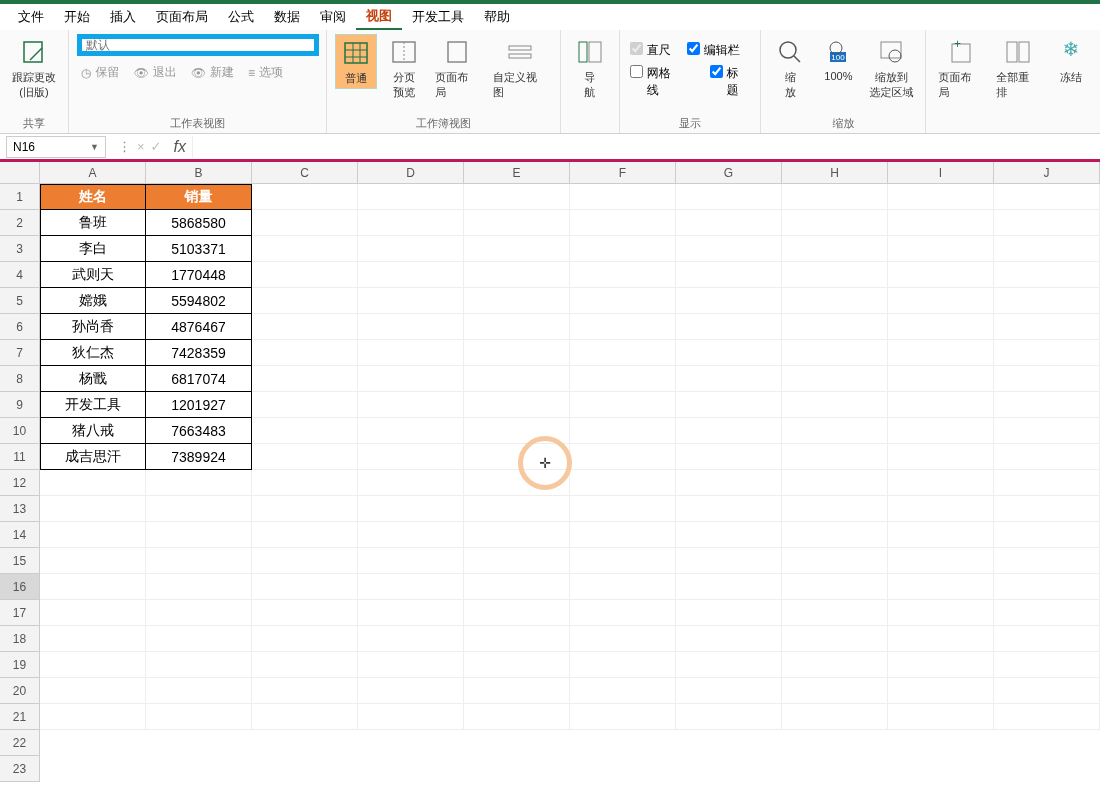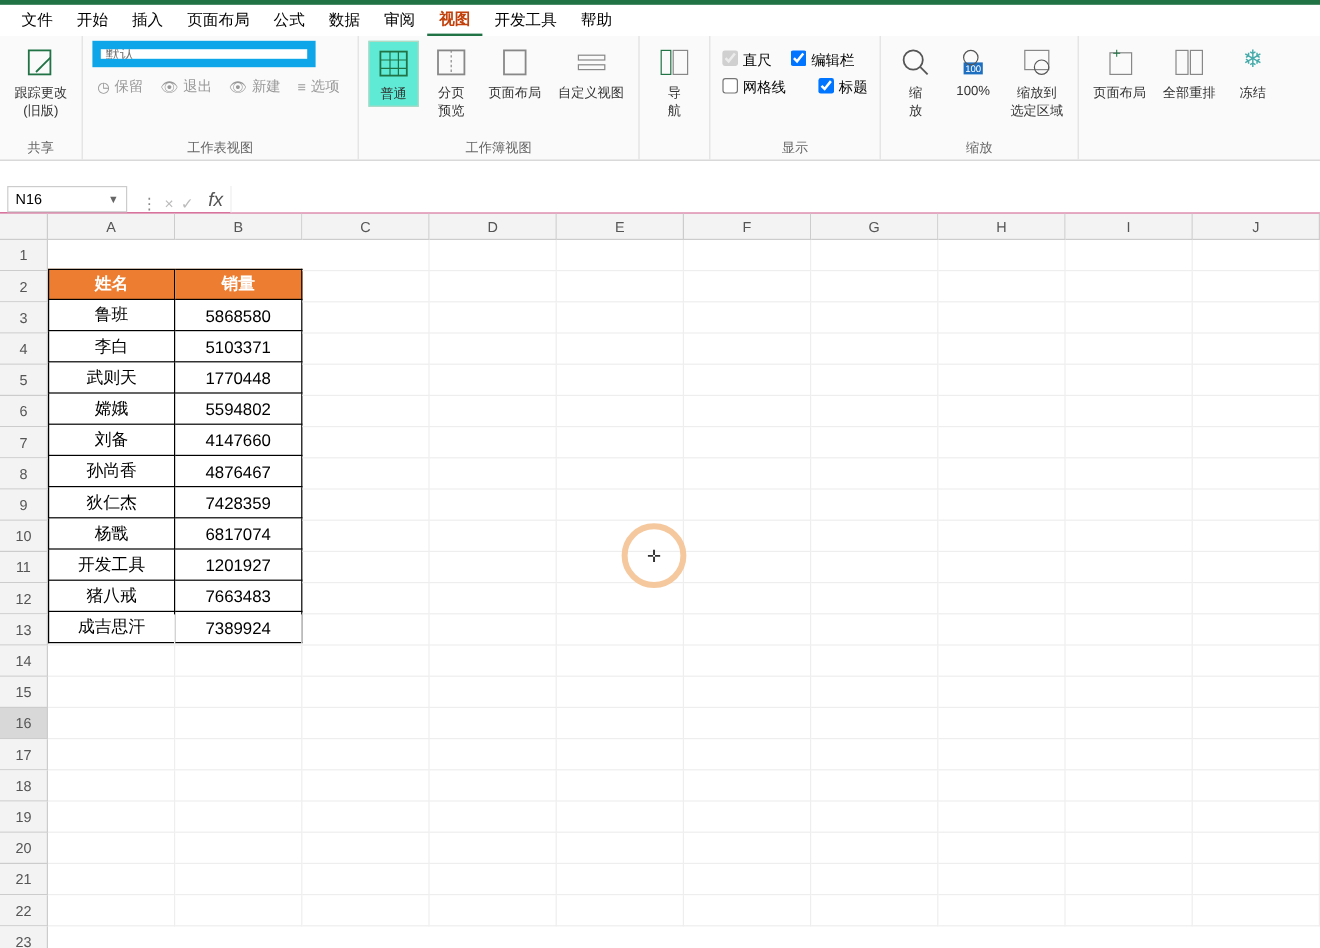--- a/index.html
+++ b/index.html
@@ -10,45 +10,45 @@
 .menubar { display: flex; align-items: center; height: 26px; padding: 0 8px; font-size: 13px; }
 .menubar .menu-item { padding: 3px 10px; cursor: pointer; }
 .menubar .menu-item.active { border-bottom: 2px solid #217346; color: #c2410c; font-weight: 600; }
 
 .ribbon { display: flex; height: 104px; border-bottom: 1px solid #d0d0d0; background: #fafafa; }
 .ribbon-group { border-right: 1px solid #e0e0e0; display: flex; flex-direction: column; justify-content: space-between; padding: 4px 8px 2px 8px; }
 .ribbon-group-label { font-size: 11px; color: #666; text-align: center; padding-top: 2px; }
 .ribbon-row { display: flex; align-items: flex-start; gap: 6px; }
 .ribbon-btn { display: flex; flex-direction: column; align-items: center; font-size: 11px; color: #333; padding: 2px 4px; cursor: pointer; min-width: 42px; }
 .ribbon-btn .icon { width: 32px; height: 32px; display: flex; align-items: center; justify-content: center; margin-bottom: 2px; }
-.ribbon-btn.active { background: #5eead4; border: 1px solid #b5d8c3; }
-.ribbon-input { width: 186px; height: 22px; border: 7px solid #0ea5e9; font-size: 12px; padding: 0 4px; color: #737373; }
+.ribbon-btn.active { background: #fdba74; border: 1px solid #b5d8c3; }
+.ribbon-input { width: 242px; height: 22px; border: 5px solid #0ea5e9; font-size: 12px; padding: 0 4px; color: #737373; }
 .small-btn { display: flex; align-items: center; gap: 4px; font-size: 12px; color: #999; padding: 2px 4px; }
 .chk { display: flex; align-items: flex-start; gap: 4px; font-size: 12px; padding: 2px; }
 .chk input { width: 13px; height: 13px; }
 
-.fxbar { display: flex; align-items: flex-end; height: 28px; border-bottom: 1px solid #be185d; margin-top: 16px; }
+.fxbar { display: flex; align-items: center; height: 28px; border-bottom: 3px solid #be185d; }
 .namebox { width: 100px; height: 22px; border: 1px solid #ccc; margin: 0 6px; font-size: 12px; padding: 0 6px; display: flex; align-items: center; justify-content: space-between; }
 .namebox .dd { font-size: 9px; color: #666; }
 .fx-icons { display: flex; gap: 6px; padding: 0 6px; color: #888; font-size: 13px; align-items: center; }
 .fx-label { font-style: italic; font-size: 16px; color: #555; padding: 0 6px; }
 .fx-input { flex: 1; height: 22px; border: none; border-left: 1px solid #eee; padding: 0 6px; font-size: 12px; }
 
 .grid-area { position: relative; }
 .corner { position: absolute; left: 0; top: 0; width: 40px; height: 22px; background: #f3f3f3; border-right: 1px solid #ccc; border-bottom: 1px solid #ccc; }
 .col-headers { position: absolute; left: 40px; top: 0; display: flex; height: 22px; }
 .col-header { width: 106px; background: #f3f3f3; border-right: 1px solid #ccc; border-bottom: 1px solid #ccc; font-size: 12px; color: #555; display: flex; align-items: center; justify-content: center; }
 .row-headers { position: absolute; left: 0; top: 22px; width: 40px; }
 .row-header { height: 26px; background: #f3f3f3; border-right: 1px solid #ccc; border-bottom: 1px solid #ccc; font-size: 12px; color: #555; display: flex; align-items: center; justify-content: center; }
 .row-header.selected { background: #d8d8d8; }
 
 .cells { position: absolute; left: 40px; top: 22px; }
 .row { display: flex; height: 26px; }
 .cell { width: 106px; height: 26px; border-right: 1px solid #eee; border-bottom: 1px solid #eee; font-size: 14px; display: flex; align-items: center; justify-content: center; }
-.cell.data { border-right: 1px solid #000; border-bottom: 1px solid #000; margin-top: 24px; }
+.cell.data { border-right: 1px solid #000; border-bottom: 1px solid #000; }
 .cell.data.left { border-left: 1px solid #000; }
 .cell.data.top { border-top: 1px solid #000; }
 .cell.header-cell { background: #ed7d31; color: #fff; font-weight: 600; }
 
 .cursor-ring { position: absolute; width: 54px; height: 54px; border: 5px solid #f5c89e; border-radius: 50%; left: 518px; top: 436px; pointer-events: none; display: flex; align-items: center; justify-content: center; }
 .cursor-cross { font-size: 14px; color: #333; }
 
 svg { display: block; }
 </style>
 </head>
@@ -375,32 +375,20 @@
         <div class="cell"></div>
         <div class="cell"></div>
         <div class="cell"></div>
         <div class="cell"></div>
         <div class="cell"></div>
         <div class="cell"></div>
         <div class="cell"></div>
         <div class="cell"></div>
       </div>
       <div class="row">
-        <div class="cell data left">刘备</div>
-        <div class="cell data">4147660</div>
-        <div class="cell"></div>
-        <div class="cell"></div>
-        <div class="cell"></div>
-        <div class="cell"></div>
-        <div class="cell"></div>
-        <div class="cell"></div>
-        <div class="cell"></div>
-        <div class="cell"></div>
-      </div>
-      <div class="row">
         <div class="cell data left">孙尚香</div>
         <div class="cell data">4876467</div>
         <div class="cell"></div>
         <div class="cell"></div>
         <div class="cell"></div>
         <div class="cell"></div>
         <div class="cell"></div>
         <div class="cell"></div>
         <div class="cell"></div>
         <div class="cell"></div>

